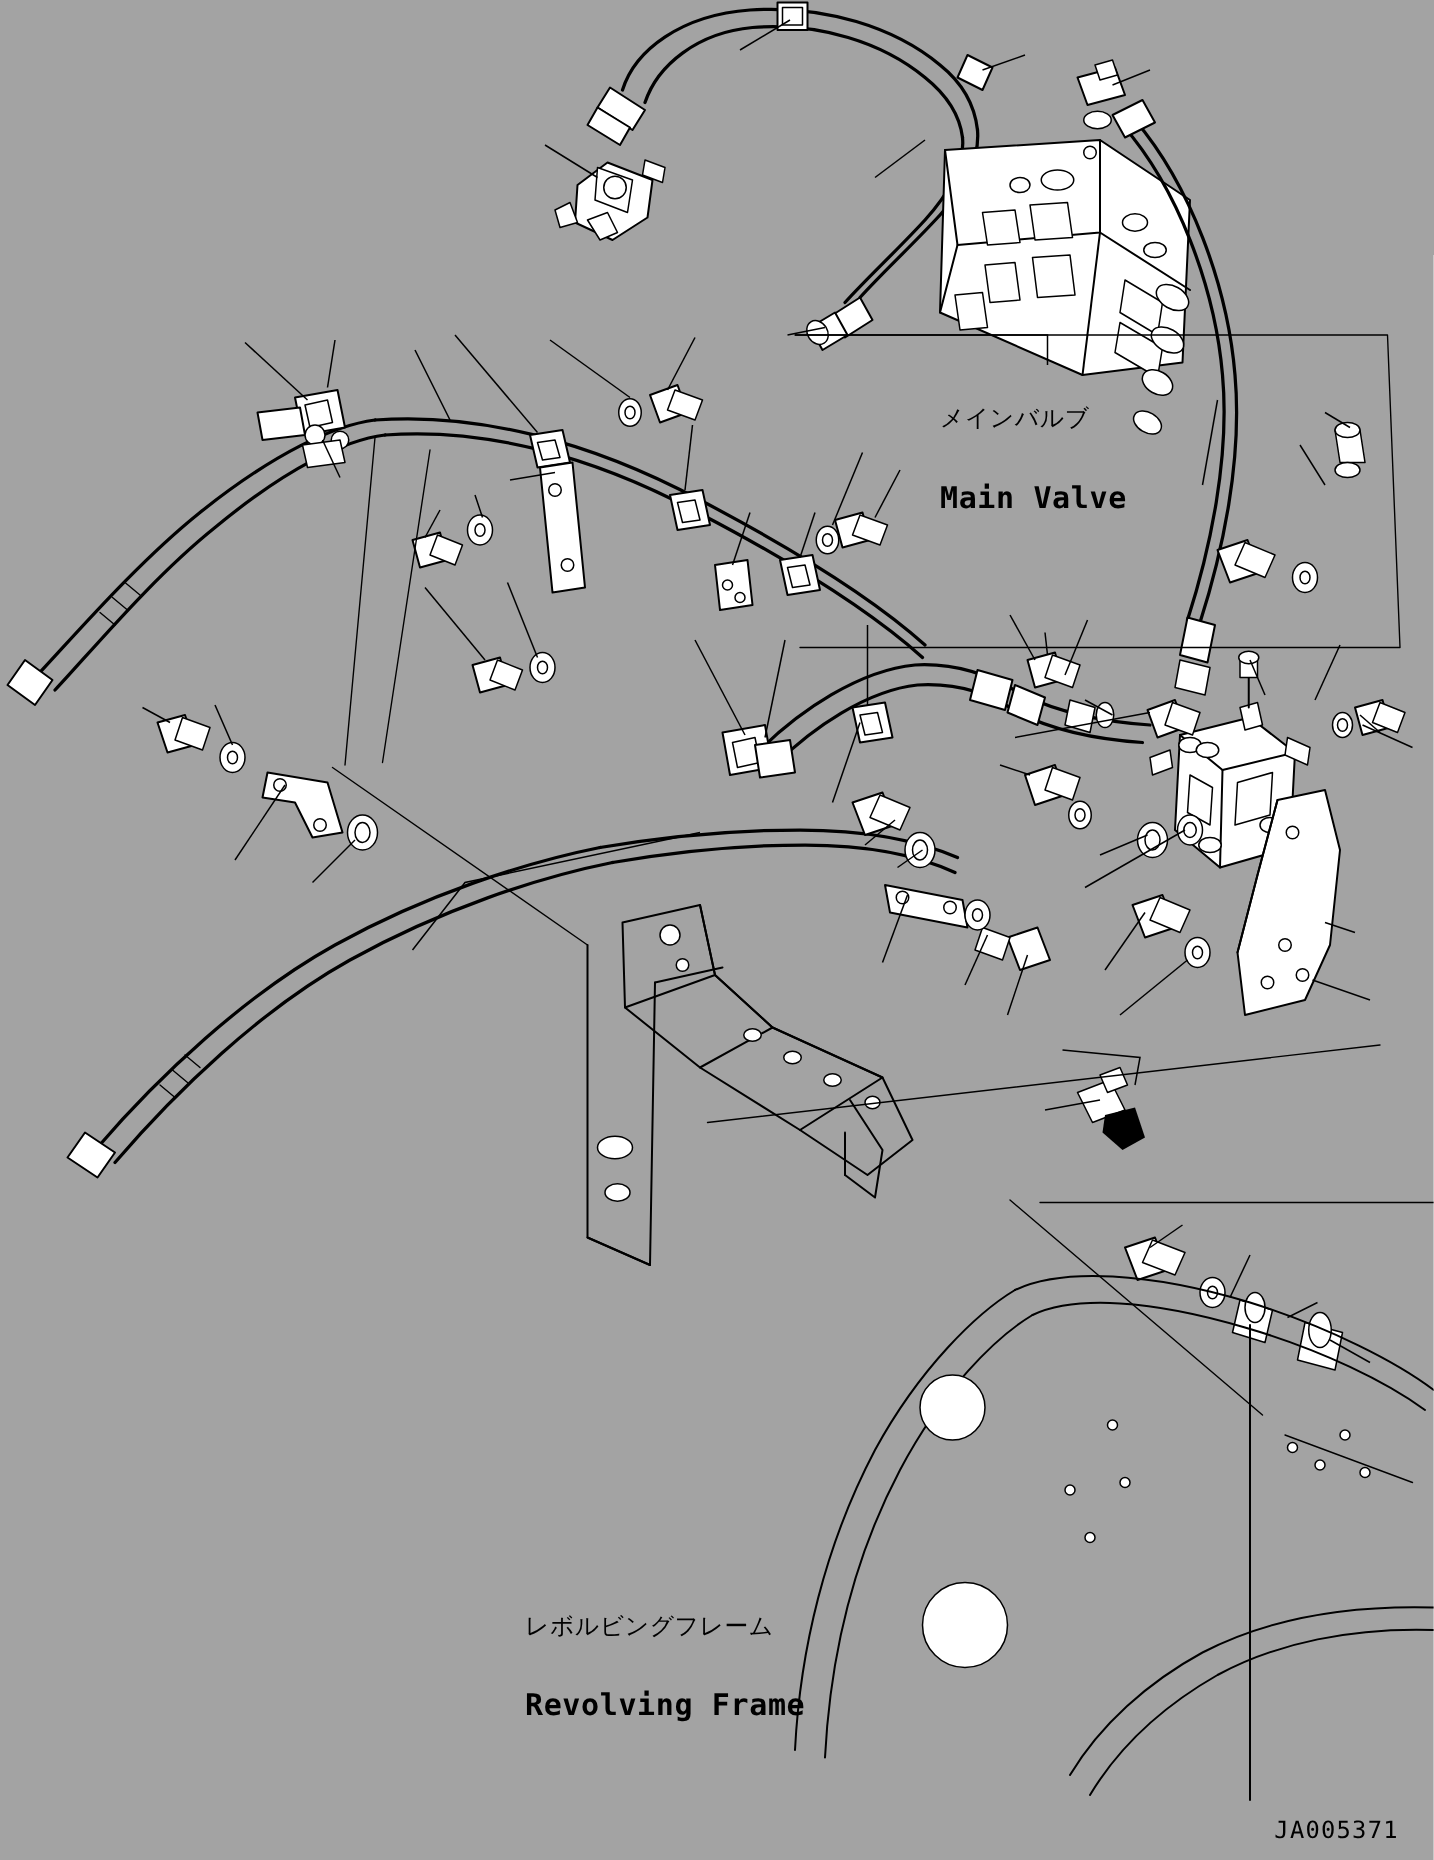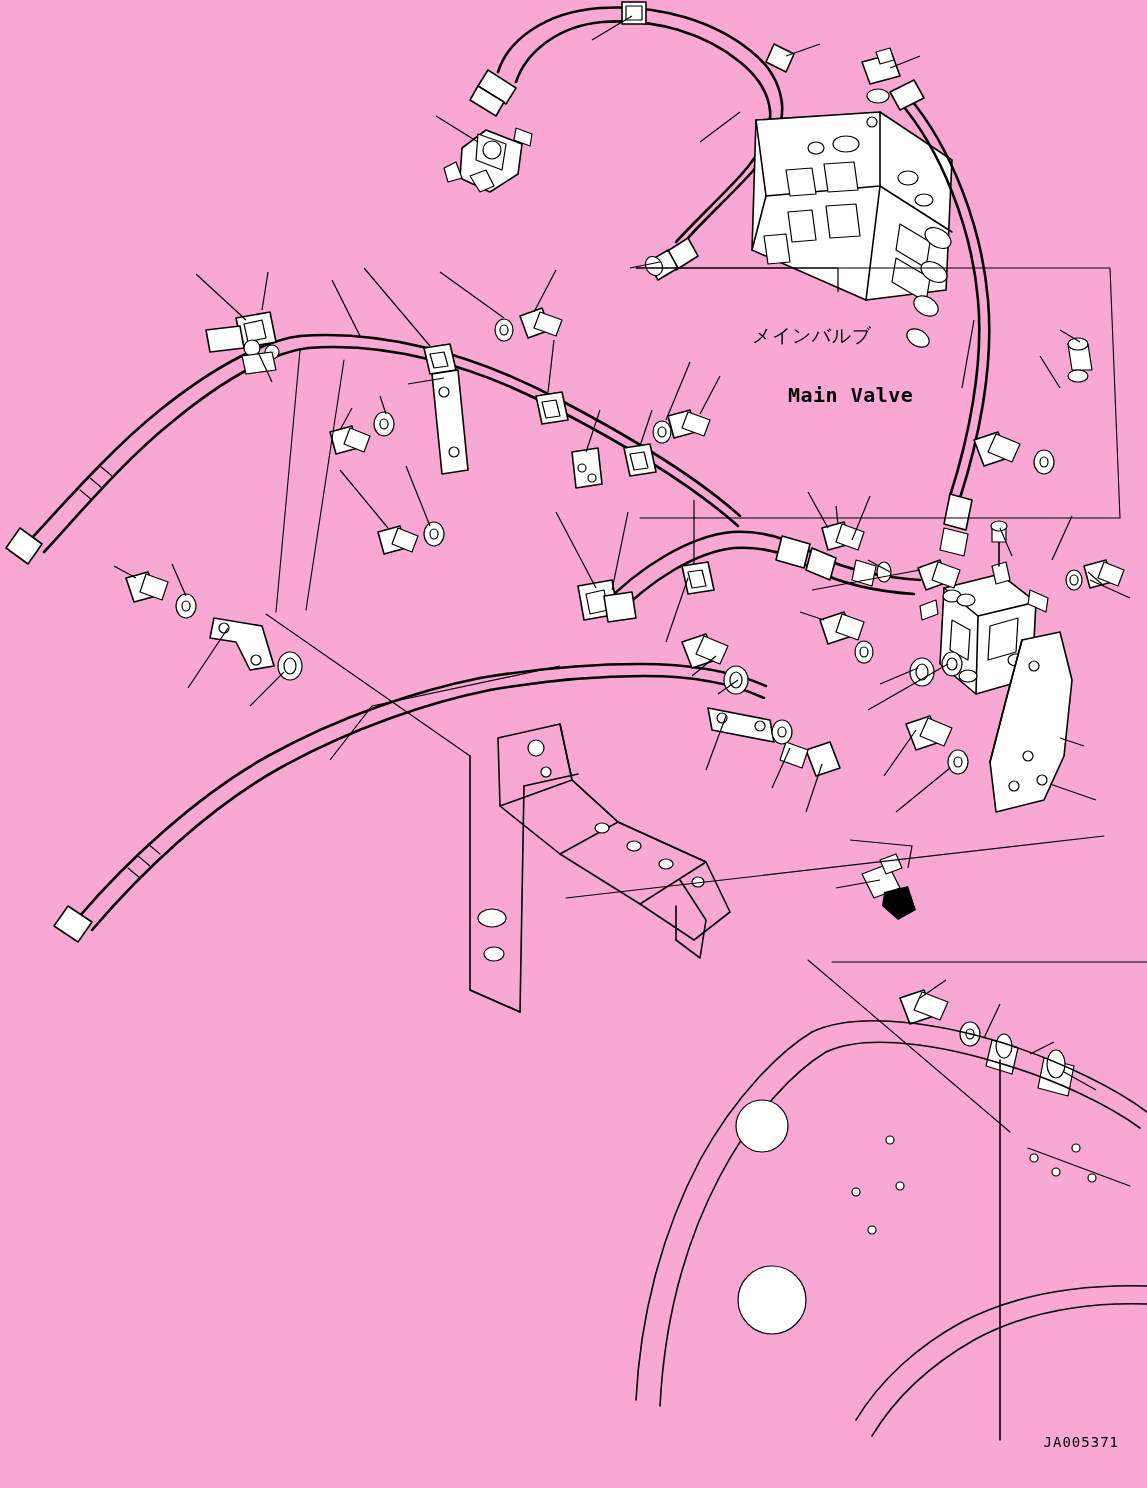--- a/index.html
+++ b/index.html
@@ -7,21 +7,21 @@
     padding: 0;
     background: #ffffff;
   }
   body {
     font-family: "Liberation Sans", sans-serif;
   }
   #page {
     position: relative;
     width: 1147px;
     height: 1488px;
-    background: #f9a8d4;
+    background: #a3a3a3;
     overflow: hidden;
   }
   #diagram-svg {
     position: absolute;
     left: 0;
     top: 0;
     width: 1147px;
     height: 1488px;
   }
   .callout {
@@ -32,31 +32,30 @@
   }
   .callout .jp {
     display: block;
     font-family: "DejaVu Sans", sans-serif;
     font-size: 19px;
     letter-spacing: 0.5px;
   }
   .callout .en {
     display: block;
     font-family: "DejaVu Sans Mono", monospace;
-    font-size: 20px;
+    font-size: 24px;
     font-weight: bold;
     letter-spacing: 0.5px;
-    margin-left: 36px;
   }
   .drawing-number {
     position: absolute;
     right: 28px;
-    bottom: 38px;
+    bottom: 13px;
     font-family: "DejaVu Sans Mono", monospace;
-    font-size: 14px;
+    font-size: 19px;
     color: #000000;
     letter-spacing: 1px;
     margin-top: 36px;
   }
   #lbl-main-valve { left: 752px; top: 286px; }
   #lbl-quick-coupler { left: 745px; top: 390px; }
   #lbl-revolving-frame { left: 420px; top: 1252px; }
 </style>
 </head>
 <body>
@@ -433,16 +432,20 @@
       <path class="thin" d="M1028,1148 L1130,1186"></path>
     </g>
   </svg>
 
   <div class="callout" id="lbl-main-valve">
     <span class="jp">メインバルブ</span>
     <span class="en">Main Valve</span>
   </div>
 
 
+  <div class="callout" id="lbl-revolving-frame">
+    <span class="jp">レボルビングフレーム</span>
+    <span class="en">Revolving Frame</span>
+  </div>
 
   <div class="drawing-number">JA005371</div>
 
 </div>
 
 </body></html>

